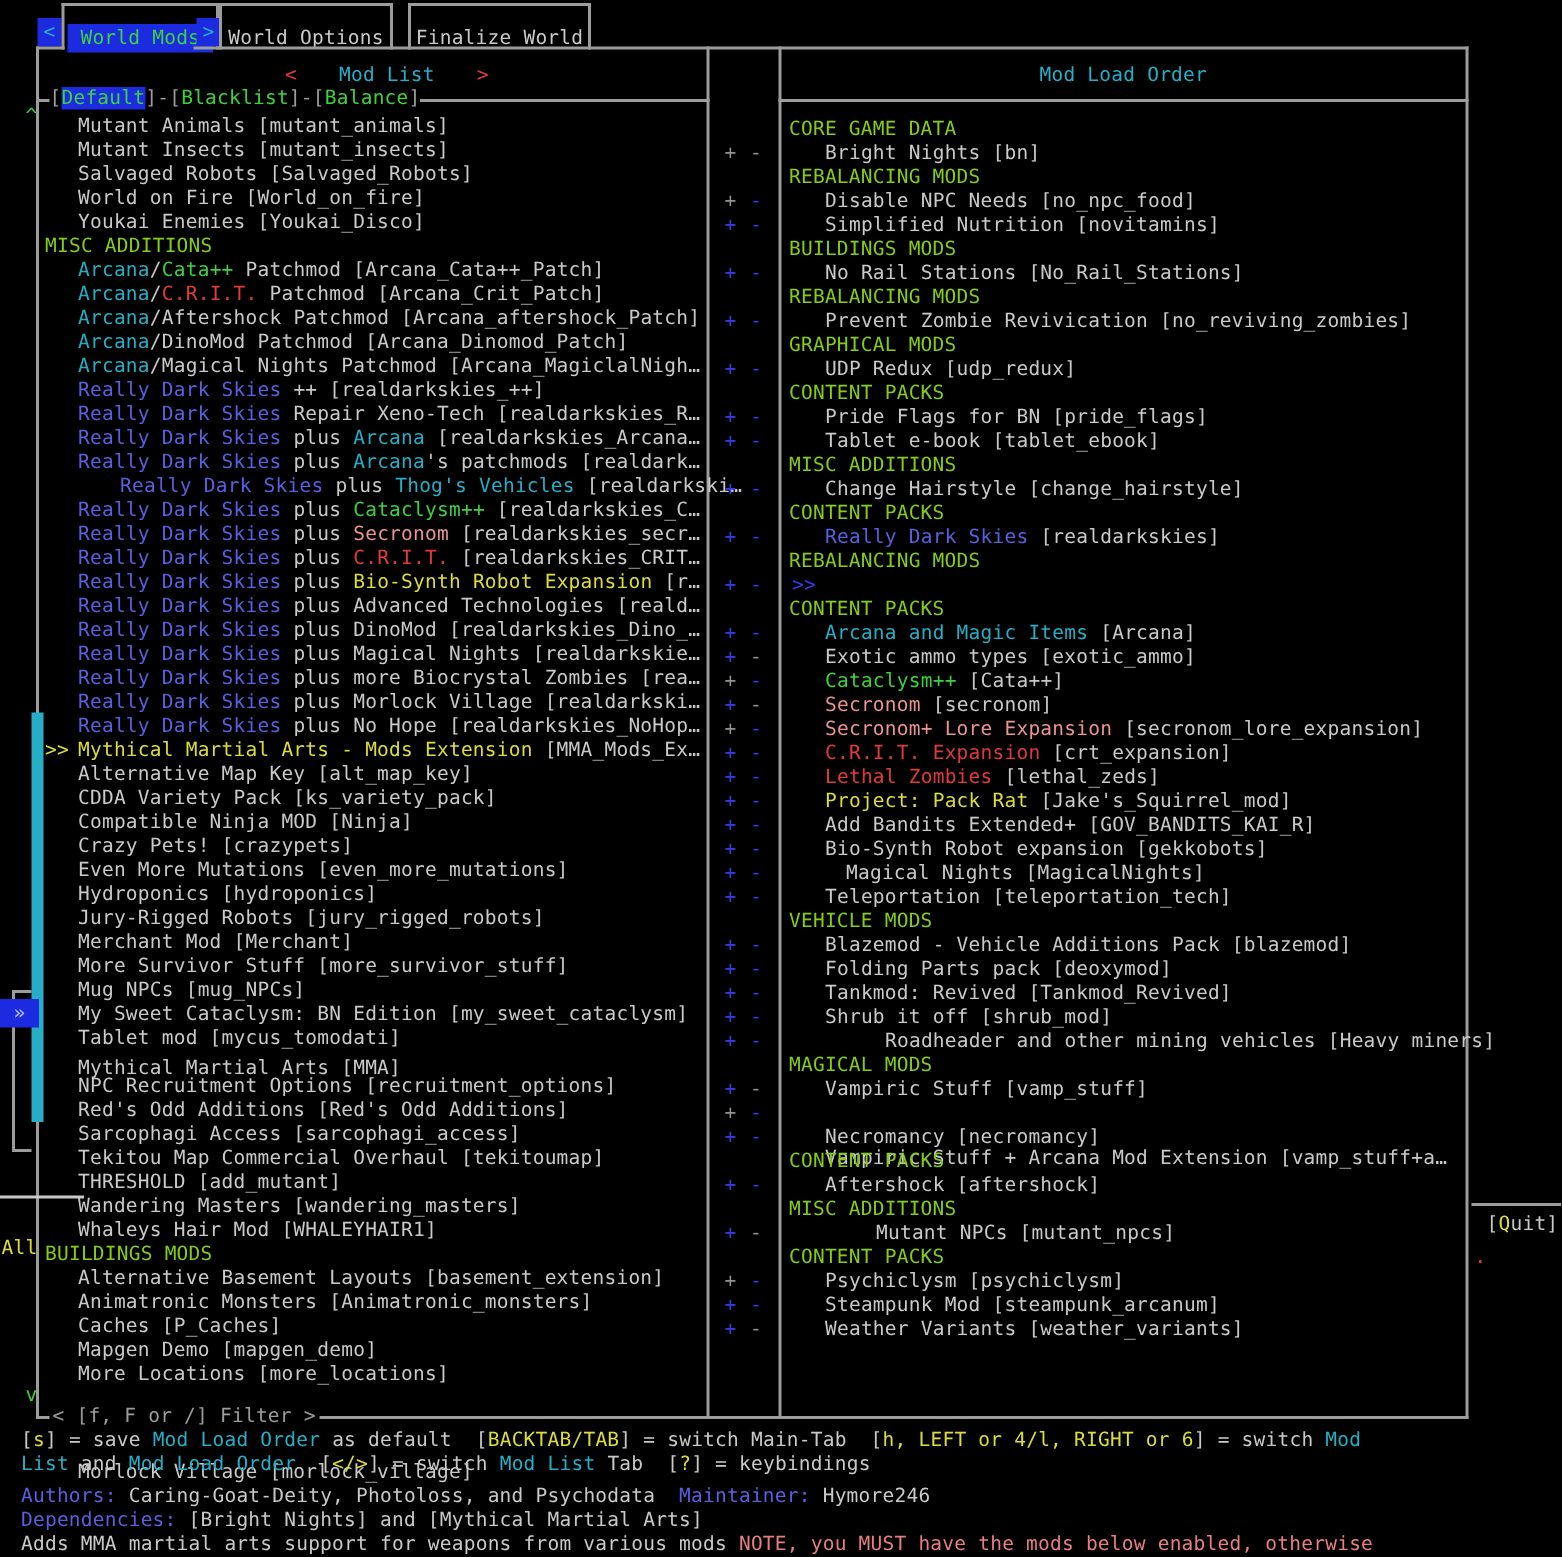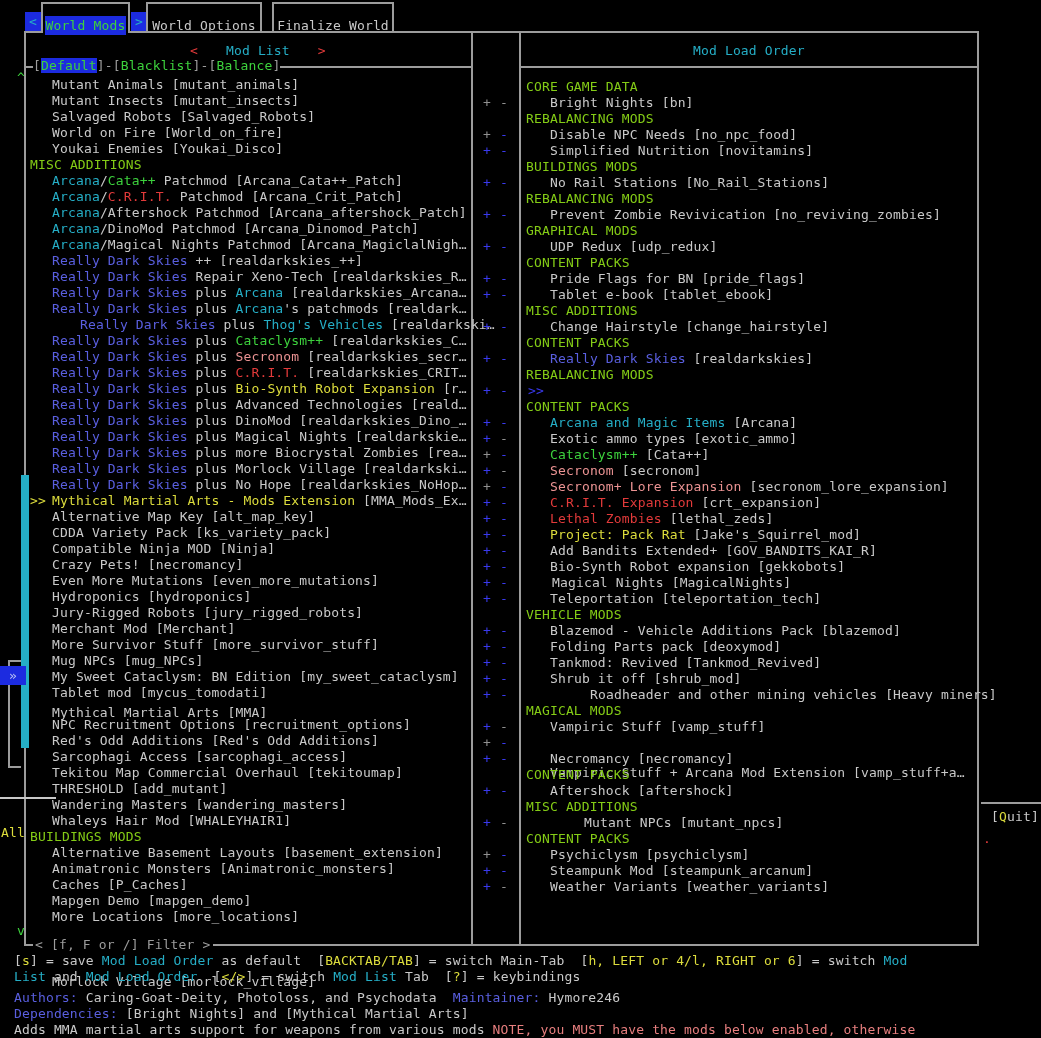--- a/index.html
+++ b/index.html
@@ -27,21 +27,21 @@
   #gutter .minus{position:absolute;left:17px;top:0;}
   #gutter .plus{position:absolute;left:0;top:0;}
   .help-line{position:absolute;left:14px;height:16px;line-height:16px;white-space:pre;}
 </style>
 </head>
 <body>
 
 <div id="screen">
 
   <div class="abs bg-blue" style="left:25px;top:12px;width:16px;height:19px;text-align:center;line-height:19px;"><span class="c-cy">&lt;</span></div>
-  <div class="tabbox" style="left:41px;width:89px;height:31px;">
+  <div class="tabbox" style="left:41px;width:105px;height:31px;">
     <div class="tabfill bg-blue c-gr" style="left:2px;right:2px;text-align:center;">World Mods</div>
   </div>
   <div class="abs bg-blue" style="left:131px;top:12px;width:16px;height:19px;text-align:center;line-height:19px;"><span class="c-cy">&gt;</span></div>
   <div class="tabbox" style="left:146px;width:116px;height:31px;">
     <div class="tabfill c-w" style="left:2px;right:2px;text-align:center;">World Options</div>
   </div>
   <div class="tabbox" style="left:272px;width:122px;height:31px;">
     <div class="tabfill c-w" style="left:2px;right:2px;text-align:center;">Finalize World</div>
   </div>
 
@@ -88,21 +88,21 @@
       <div class="row" style="top: 397px;"><span class="mod-text" style="padding-left: 27px;"><span class="c-bl">Really Dark Skies</span><span class="c-w"> plus Advanced Technologies [reald…</span></span></div>
       <div class="row" style="top: 413px;"><span class="mod-text" style="padding-left: 27px;"><span class="c-bl">Really Dark Skies</span><span class="c-w"> plus DinoMod [realdarkskies_Dino_…</span></span></div>
       <div class="row" style="top: 429px;"><span class="mod-text" style="padding-left: 27px;"><span class="c-bl">Really Dark Skies</span><span class="c-w"> plus Magical Nights [realdarkskie…</span></span></div>
       <div class="row" style="top: 445px;"><span class="mod-text" style="padding-left: 27px;"><span class="c-bl">Really Dark Skies</span><span class="c-w"> plus more Biocrystal Zombies [rea…</span></span></div>
       <div class="row" style="top: 461px;"><span class="mod-text" style="padding-left: 27px;"><span class="c-bl">Really Dark Skies</span><span class="c-w"> plus Morlock Village [realdarkski…</span></span></div>
       <div class="row" style="top: 477px;"><span class="mod-text" style="padding-left: 27px;"><span class="c-bl">Really Dark Skies</span><span class="c-w"> plus No Hope [realdarkskies_NoHop…</span></span></div>
       <div class="row" style="top: 493px;"><span class="marker c-yl" style="left: 5px;">&gt;&gt;</span><span class="mod-text" style="padding-left: 27px;"><span class="c-yl">Mythical Martial Arts - Mods Extension</span><span class="c-w"> [MMA_Mods_Ex…</span></span></div>
       <div class="row" style="top: 509px;"><span class="mod-text" style="padding-left: 27px;"><span class="c-w">Alternative Map Key [alt_map_key]</span></span></div>
       <div class="row" style="top: 525px;"><span class="mod-text" style="padding-left: 27px;"><span class="c-w">CDDA Variety Pack [ks_variety_pack]</span></span></div>
       <div class="row" style="top: 541px;"><span class="mod-text" style="padding-left: 27px;"><span class="c-w">Compatible Ninja MOD [Ninja]</span></span></div>
-      <div class="row" style="top: 557px;"><span class="mod-text" style="padding-left: 27px;"><span class="c-w">Crazy Pets! [necromancy]</span></span></div>
+      <div class="row" style="top: 557px;"><span class="mod-text" style="padding-left: 27px;"><span class="c-w">Crazy Pets! [crazypets]</span></span></div>
       <div class="row" style="top: 573px;"><span class="mod-text" style="padding-left: 27px;"><span class="c-w">Even More Mutations [even_more_mutations]</span></span></div>
       <div class="row" style="top: 589px;"><span class="mod-text" style="padding-left: 27px;"><span class="c-w">Hydroponics [hydroponics]</span></span></div>
       <div class="row" style="top: 605px;"><span class="mod-text" style="padding-left: 27px;"><span class="c-w">Jury-Rigged Robots [jury_rigged_robots]</span></span></div>
       <div class="row" style="top: 621px;"><span class="mod-text" style="padding-left: 27px;"><span class="c-w">Merchant Mod [Merchant]</span></span></div>
       <div class="row" style="top: 637px;"><span class="mod-text" style="padding-left: 27px;"><span class="c-w">More Survivor Stuff [more_survivor_stuff]</span></span></div>
       <div class="row" style="top: 653px;"><span class="mod-text" style="padding-left: 27px;"><span class="c-w">Mug NPCs [mug_NPCs]</span></span></div>
       <div class="row" style="top: 669px;"><span class="mod-text" style="padding-left: 27px;"><span class="c-w">My Sweet Cataclysm: BN Edition [my_sweet_cataclysm]</span></span></div>
       <div class="row" style="top: 685px;"><span class="mod-text" style="padding-left: 27px;"><span class="c-w">Tablet mod [mycus_tomodati]</span></span></div>
       <div class="row" style="top: 705px;"><span class="mod-text" style="padding-left: 27px;"><span class="c-w">Mythical Martial Arts [MMA]</span></span></div>
       <div class="row" style="top: 717px;"><span class="mod-text" style="padding-left: 27px;"><span class="c-w">NPC Recruitment Options [recruitment_options]</span></span></div>
@@ -291,21 +291,21 @@
       <div class="row" style="top: 415px;"><span class="mod-text" style="padding-left: 30px;"><span class="c-cy">Arcana and Magic Items</span><span class="c-w"> [Arcana]</span></span></div>
       <div class="row" style="top: 431px;"><span class="mod-text" style="padding-left: 30px;"><span class="c-w">Exotic ammo types [exotic_ammo]</span></span></div>
       <div class="row" style="top: 447px;"><span class="mod-text" style="padding-left: 30px;"><span class="c-gr">Cataclysm++</span><span class="c-w"> [Cata++]</span></span></div>
       <div class="row" style="top: 463px;"><span class="mod-text" style="padding-left: 30px;"><span class="c-pk">Secronom</span><span class="c-w"> [secronom]</span></span></div>
       <div class="row" style="top: 479px;"><span class="mod-text" style="padding-left: 30px;"><span class="c-pk">Secronom+ Lore Expansion</span><span class="c-w"> [secronom_lore_expansion]</span></span></div>
       <div class="row" style="top: 495px;"><span class="mod-text" style="padding-left: 30px;"><span class="c-rd">C.R.I.T. Expansion</span><span class="c-w"> [crt_expansion]</span></span></div>
       <div class="row" style="top: 511px;"><span class="mod-text" style="padding-left: 30px;"><span class="c-rd">Lethal Zombies</span><span class="c-w"> [lethal_zeds]</span></span></div>
       <div class="row" style="top: 527px;"><span class="mod-text" style="padding-left: 30px;"><span class="c-yl">Project: Pack Rat</span><span class="c-w"> [Jake's_Squirrel_mod]</span></span></div>
       <div class="row" style="top: 543px;"><span class="mod-text" style="padding-left: 30px;"><span class="c-w">Add Bandits Extended+ [GOV_BANDITS_KAI_R]</span></span></div>
       <div class="row" style="top: 559px;"><span class="mod-text" style="padding-left: 30px;"><span class="c-w">Bio-Synth Robot expansion [gekkobots]</span></span></div>
-      <div class="row" style="top: 575px;"><span class="mod-text" style="padding-left: 32px;"><span class="c-w">Magical Nights [MagicalNights]</span></span></div>
+      <div class="row" style="top: 575px;"><span class="mod-text" style="padding-left: 44px;"><span class="c-w">Magical Nights [MagicalNights]</span></span></div>
       <div class="row" style="top: 591px;"><span class="mod-text" style="padding-left: 30px;"><span class="c-w">Teleportation [teleportation_tech]</span></span></div>
       <div class="row" style="top: 607px;"><span class="mod-text" style="padding-left: 6px;"><span class="c-cat">VEHICLE MODS</span></span></div>
       <div class="row" style="top: 623px;"><span class="mod-text" style="padding-left: 30px;"><span class="c-w">Blazemod - Vehicle Additions Pack [blazemod]</span></span></div>
       <div class="row" style="top: 639px;"><span class="mod-text" style="padding-left: 30px;"><span class="c-w">Folding Parts pack [deoxymod]</span></span></div>
       <div class="row" style="top: 655px;"><span class="mod-text" style="padding-left: 30px;"><span class="c-w">Tankmod: Revived [Tankmod_Revived]</span></span></div>
       <div class="row" style="top: 671px;"><span class="mod-text" style="padding-left: 30px;"><span class="c-w">Shrub it off [shrub_mod]</span></span></div>
       <div class="row" style="top: 687px; margin-left: 40px;"><span class="mod-text" style="padding-left: 30px;"><span class="c-w">Roadheader and other mining vehicles [Heavy miners]</span></span></div>
       <div class="row" style="top: 703px;"><span class="mod-text" style="padding-left: 6px;"><span class="c-cat">MAGICAL MODS</span></span></div>
       <div class="row" style="top: 719px;"><span class="mod-text" style="padding-left: 30px;"><span class="c-w">Vampiric Stuff [vamp_stuff]</span></span></div>
       <div class="row" style="top: 735px; margin-top: 30px;"><span class="mod-text" style="padding-left: 30px;"><span class="c-w">Vampiric Stuff + Arcana Mod Extension [vamp_stuff+a…</span></span></div>

